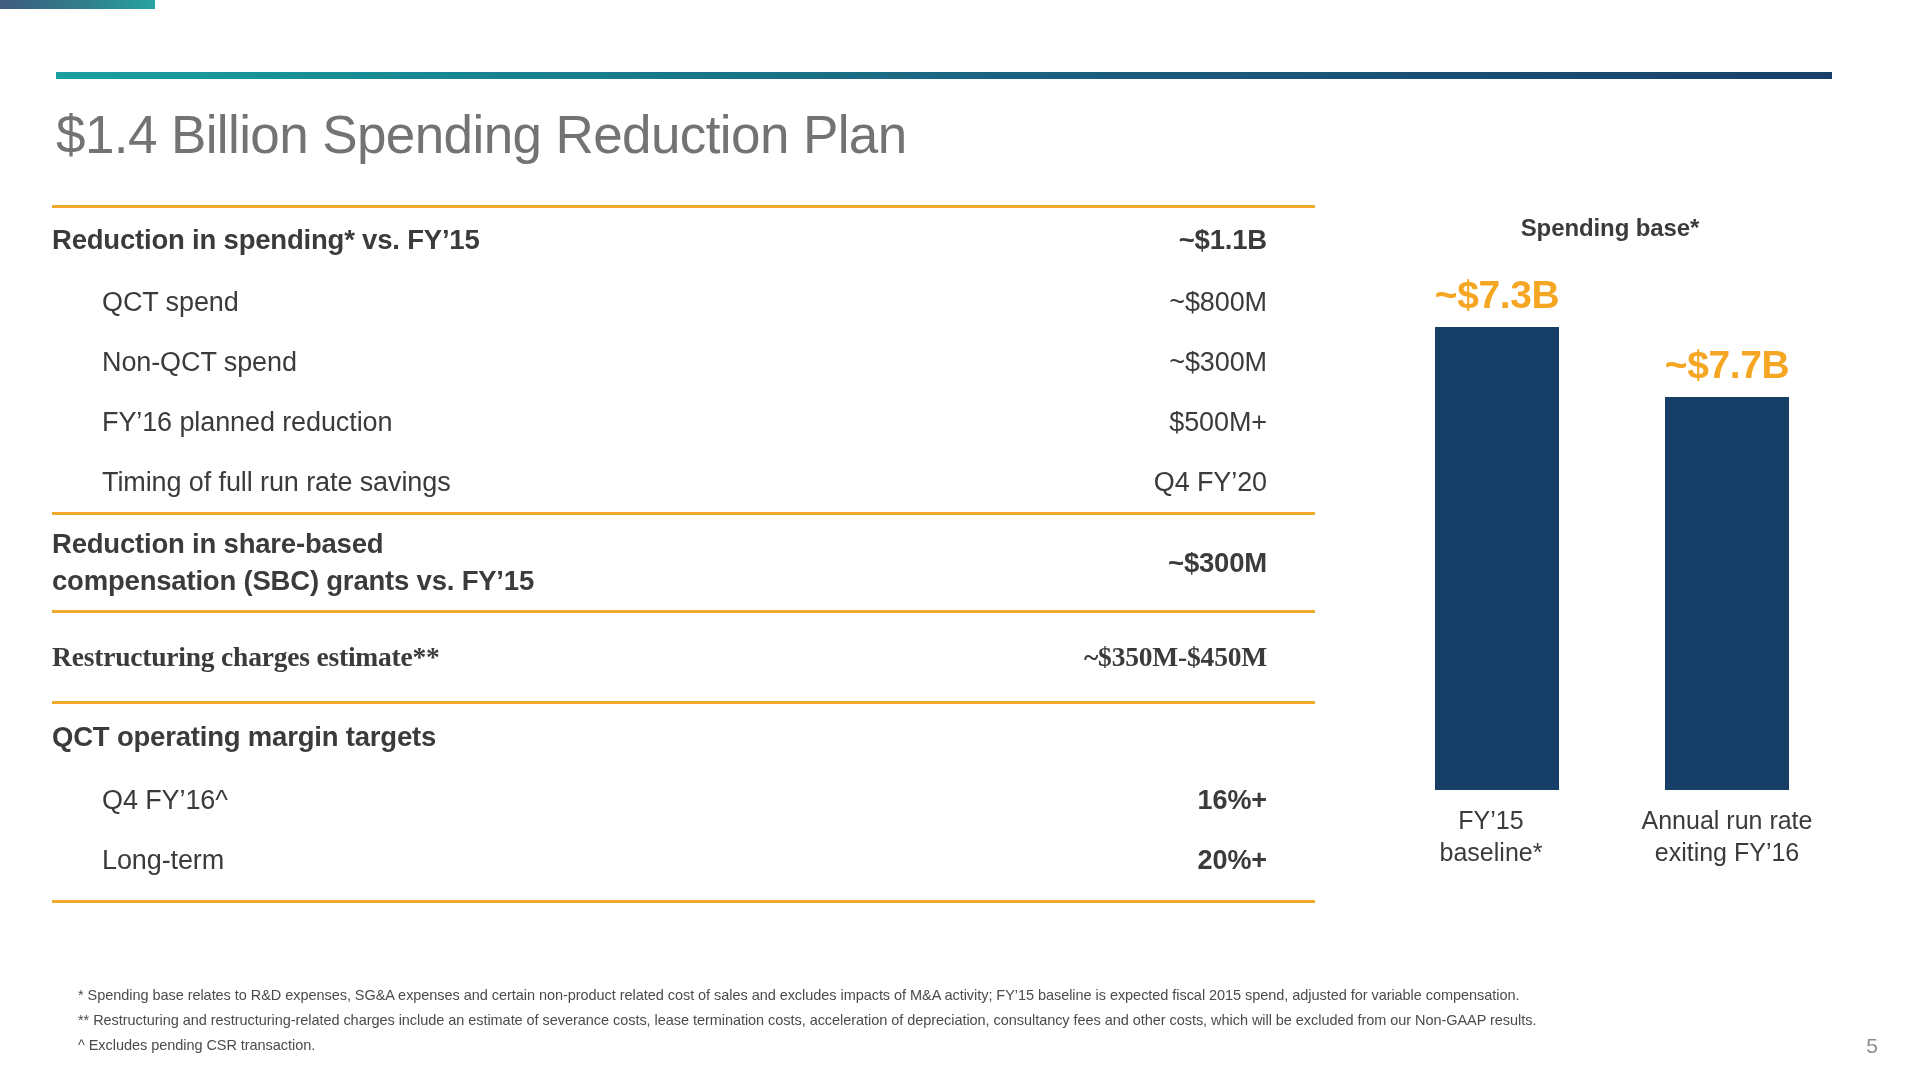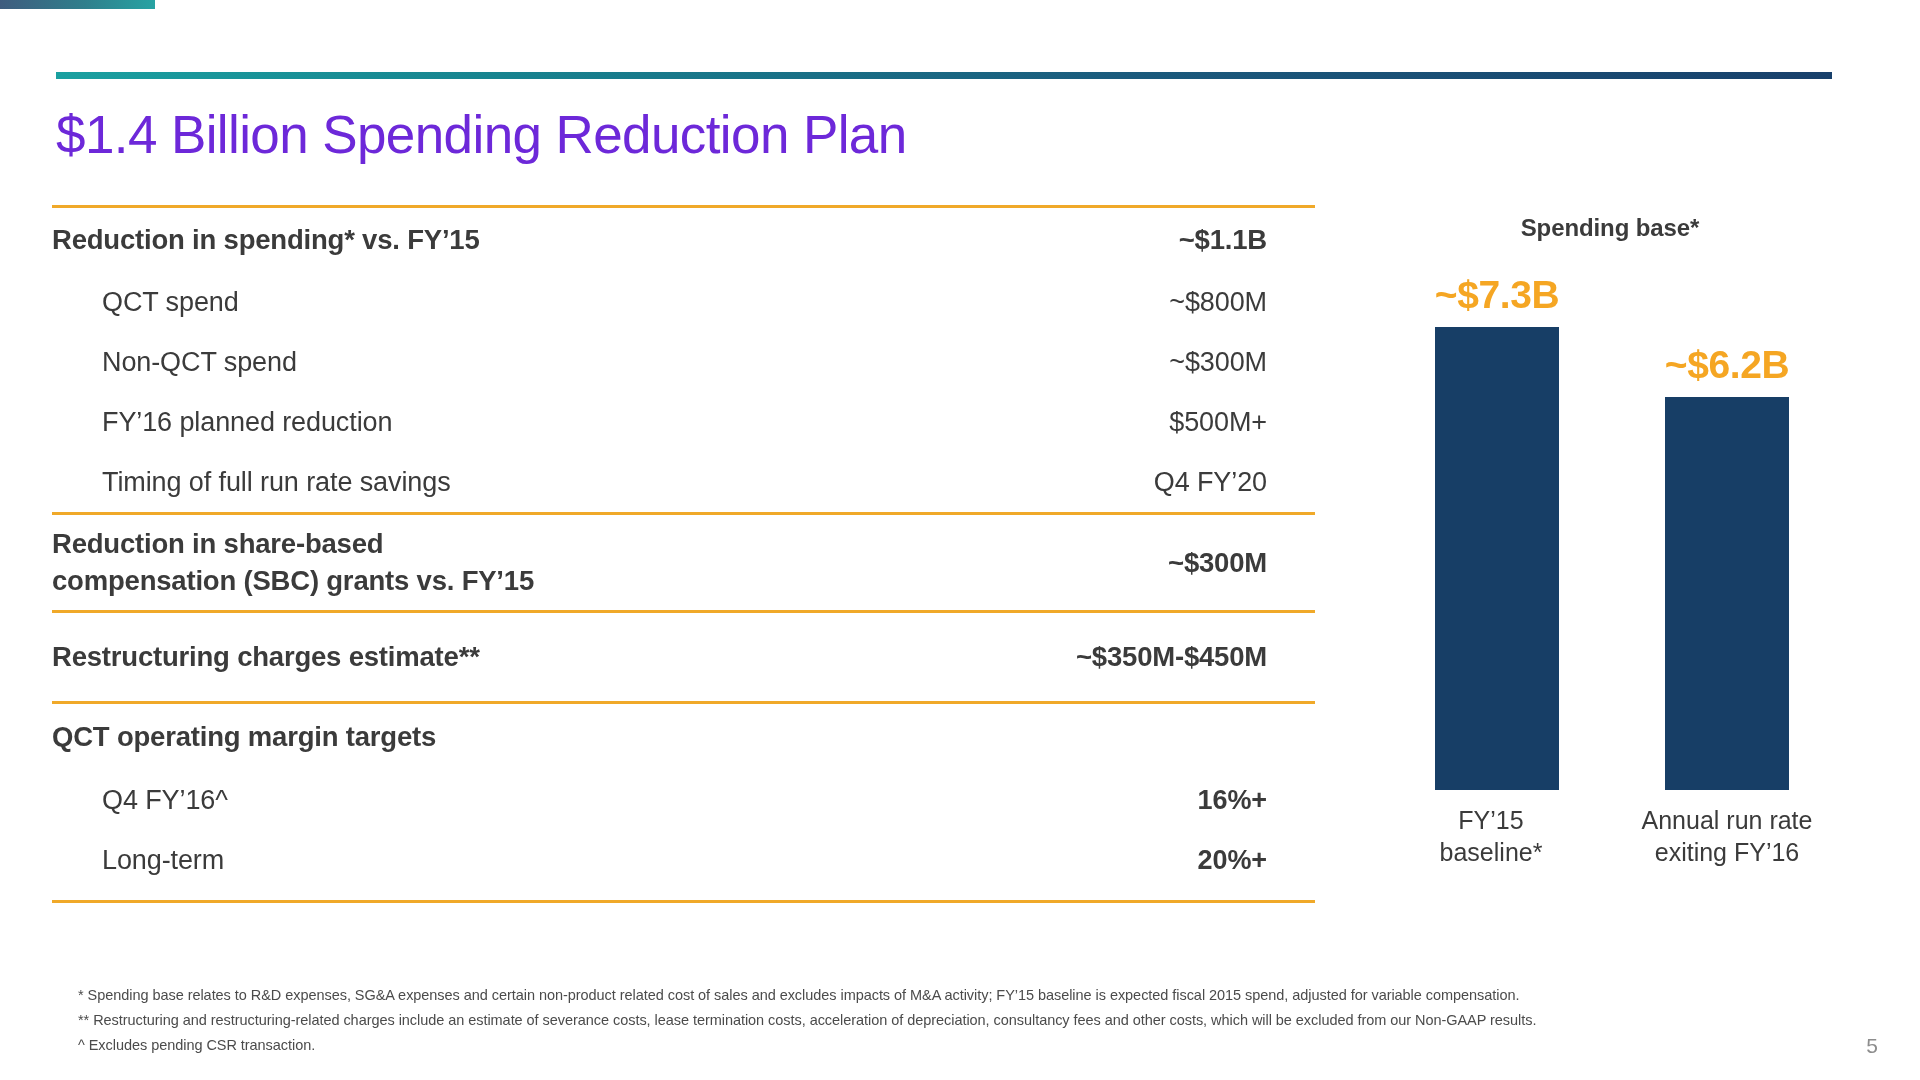--- a/index.html
+++ b/index.html
@@ -36,21 +36,21 @@
     background: linear-gradient(90deg, #1aa0a0 0%, #17838f 25%, #1b5b7d 60%, #18406b 100%);
   }
 
   
   .slide-title {
     position: absolute;
     left: 56px;
     top: 104px;
     font-size: 53px;
     font-weight: 400;
-    color: #6d28d9;
+    color: #737373;
     letter-spacing: -0.6px;
     white-space: nowrap;
   }
 
   
   .table {
     position: absolute;
     left: 52px;
     top: 205px;
     width: 1263px;
@@ -94,21 +94,21 @@
     font-size: 27px;
     letter-spacing: -0.1px;
   }
   .row.sub.boldval .value {
     font-weight: bold;
   }
   .row.r1 { height: 64px; }
   .row.rsub { height: 60px; }
   .row.r2 { height: 95px; }
   .row.r2 .label { line-height: 1.32; }
-  .row.r3 { height: 88px; }
+  .row.r3 { height: 88px; font-family: Liberation Serif, serif; }
   .row.r4 { height: 66px; padding-top: 0; }
 
   .gap-sm { height: 10px; }
 
   
   .chart {
     position: absolute;
     left: 1360px;
     top: 214px;
     width: 500px;
@@ -274,21 +274,21 @@
 
   <div class="plot">
     <div class="bar-group g0">
       <div class="bar-wrap">
         <div class="bar-value" style="color: rgb(245, 166, 35);">~$7.3B</div>
         <div class="bar" style="height: 462.927px; background: rgb(23, 62, 102);"></div>
       </div>
     </div>
     <div class="bar-group g1">
       <div class="bar-wrap">
-        <div class="bar-value" style="color: rgb(245, 166, 35);">~$6.2B</div>
+        <div class="bar-value" style="color: rgb(245, 166, 35);">~$7.7B</div>
         <div class="bar" style="height: 393.171px; background: rgb(23, 62, 102);"></div>
       </div>
     </div>
   </div>
 
   <div class="axis-labels">
     <div class="axis-label a0">FY’15
 baseline*</div>
     <div class="axis-label a1">Annual run rate
 exiting FY’16</div>

